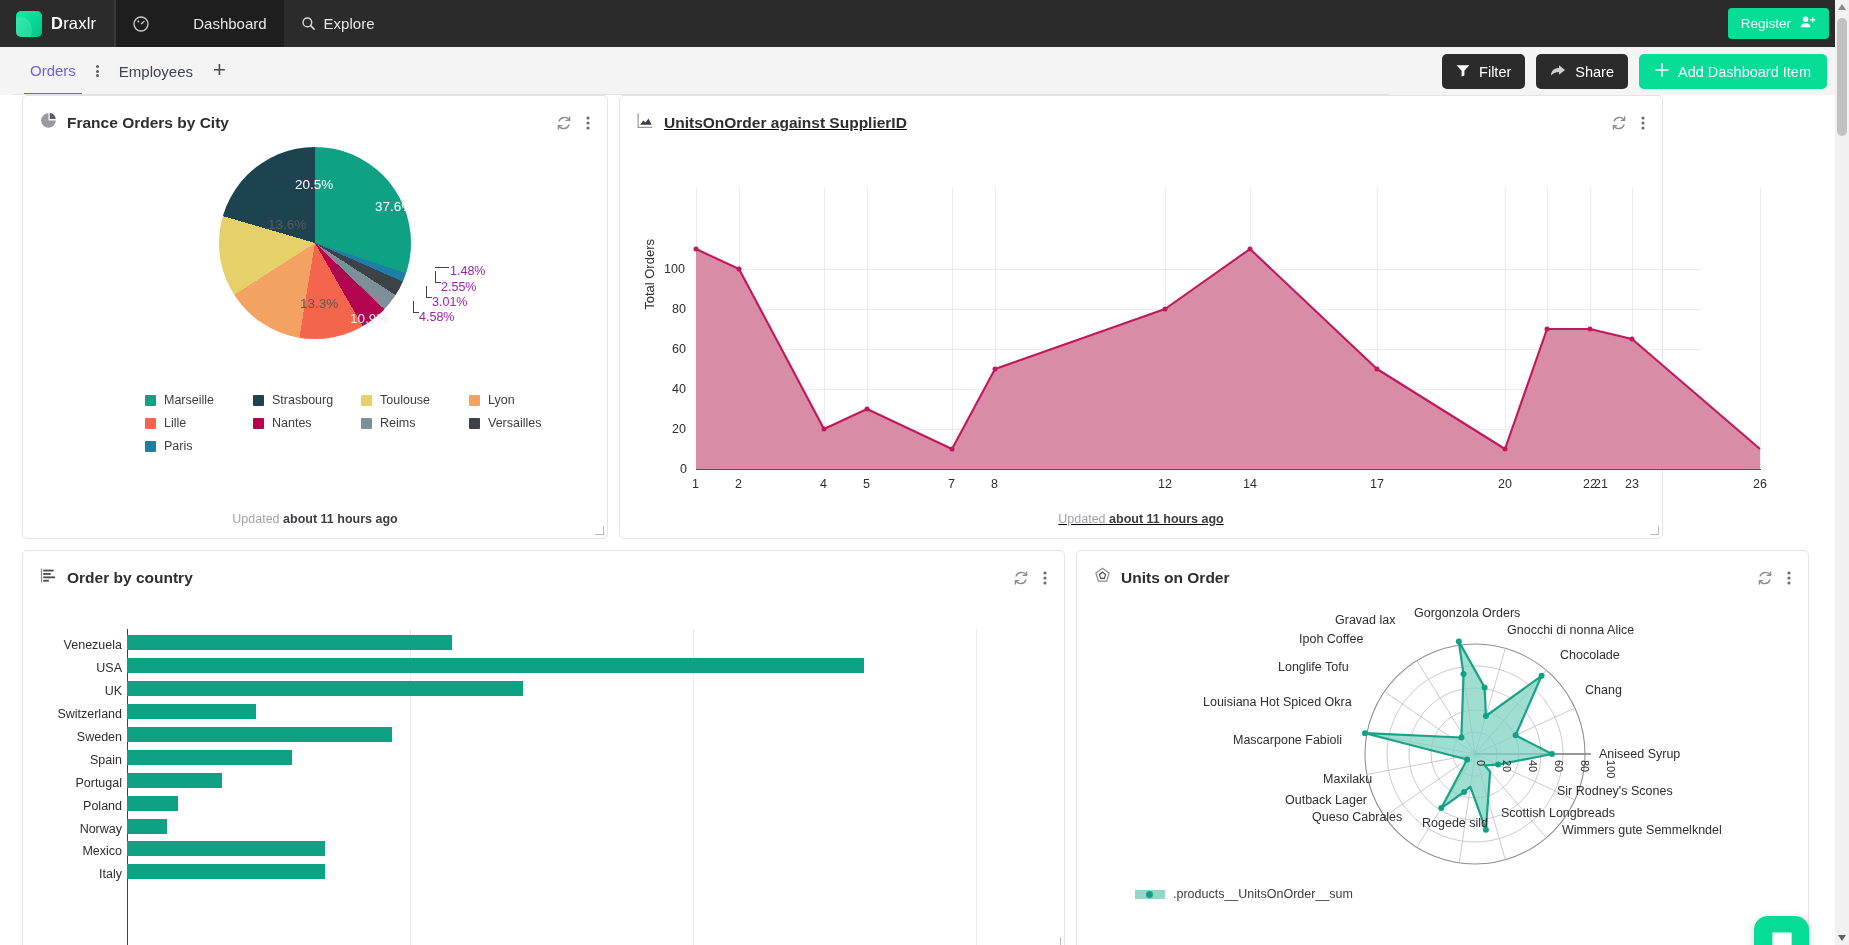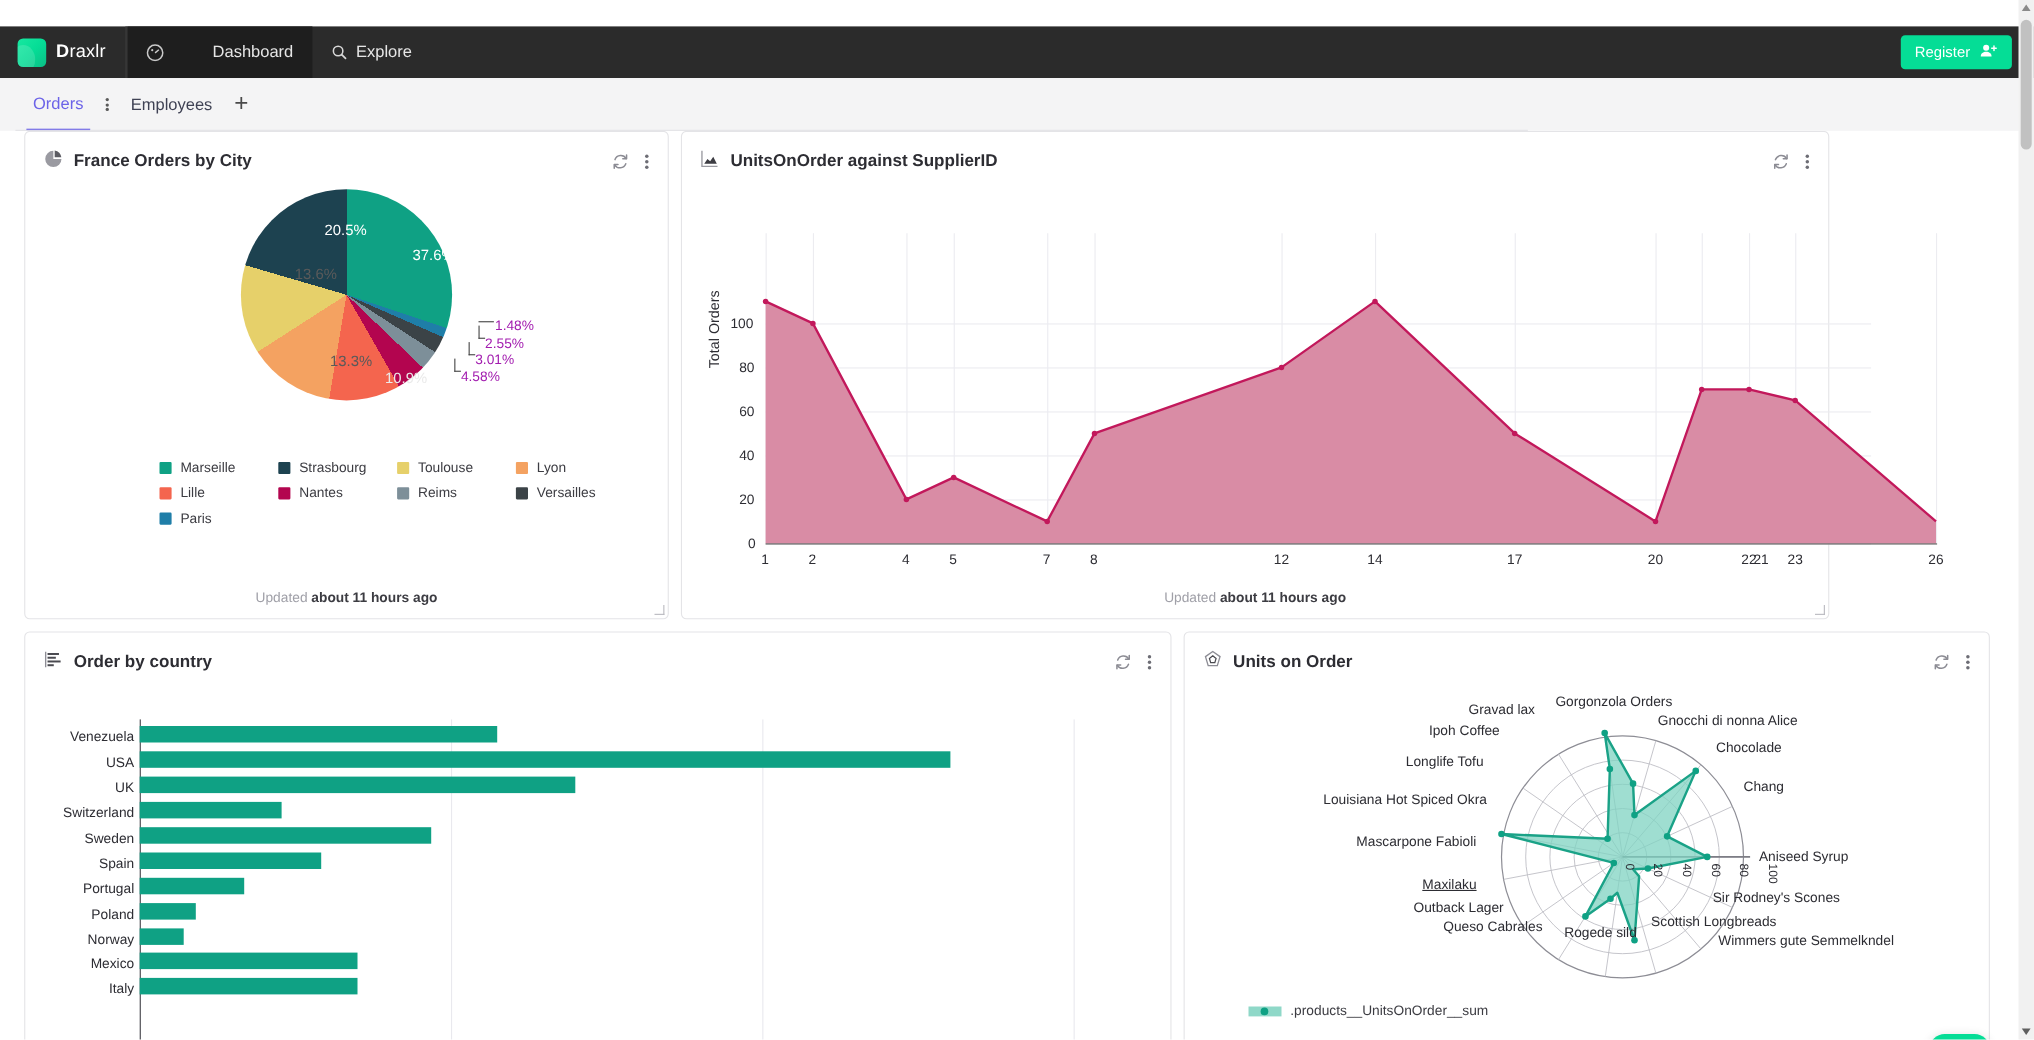--- a/index.html
+++ b/index.html
@@ -8,21 +8,20 @@
     overflow: hidden;
     font-family: "Liberation Sans", sans-serif;
     background: #ffffff;
   }
 
   
   .topnav {
     height: 47px; background: #2b2b2b;
     display: flex; align-items: center;
     position: relative;
-    margin-top: 24px;
   }
   .brand { display: flex; align-items: center; gap: 9px; padding: 0 18px 0 16px; }
   .brand-logo {
     width: 26px; height: 26px; border-radius: 5px;
     background: linear-gradient(135deg,#17e8a0 0%,#05dd96 50%,#0bbf86 100%);
     position: relative; overflow: hidden;
   }
   .brand-logo::after{
     content:""; position:absolute; left:-6px; top:6px;
     width:22px; height:26px; border-radius:50%;
@@ -240,20 +239,46 @@
       <span class="kebab-dot"></span>
       <span class="kebab-dot"></span>
       <span class="kebab-dot"></span>
     </div>
   </div>
   <div class="tab">
     <span>Employees</span>
   </div>
   <div class="tab-add">+</div>
 
+  <div class="toolbar">
+    <div class="tb-btn">
+      <span>
+        <svg width="14" height="13" viewBox="0 0 14 13">
+            <path d="M0.6 1.2h12.8L8.4 6.8v4.6L5.6 12.4V6.8z" fill="#fff"></path>
+          </svg>
+      </span>
+      <span>Filter</span>
+    </div>
+    <div class="tb-btn">
+      <span>
+        <svg width="16" height="13" viewBox="0 0 16 13">
+            <path d="M1 11.5c0-5 4-7.4 8-7.4V1.2L15 6l-6 4.8V7.9c-3.2 0-6 1.3-8 3.6z" fill="#d0d0d0"></path>
+          </svg>
+      </span>
+      <span>Share</span>
+    </div>
+    <div class="tb-btn primary">
+      <span>
+        <svg width="14" height="14" viewBox="0 0 14 14">
+            <path d="M7 1.2v11.6M1.2 7h11.6" stroke="#fff" stroke-width="1.7" stroke-linecap="round"></path>
+          </svg>
+      </span>
+      <span>Add Dashboard Item</span>
+    </div>
+  </div>
 </div>
 
 <div class="board">
 
   <div class="row">
 
     <div class="card" style="width:586px;height:444px;">
       <div class="card-hd">
         <span>
           <svg width="17" height="17" viewBox="0 0 18 18">
@@ -349,21 +374,21 @@
         </div>
       </div>
 
       <div class="card-foot">
         <span>Updated</span>
         <b>about 11 hours ago</b>
       </div>
       <div class="resize-grip"></div>
     </div>
 
-    <div class="card" style="width:1044px;height:444px;">
+    <div class="card" style="width:1044px;height:444px;text-decoration:underline;">
       <div class="card-hd">
         <span>
           <svg width="17" height="17" viewBox="0 0 18 18">
               <path d="M1.2 1.2v15h15" stroke="#9a9aa1" stroke-width="1.3" fill="none"></path>
               <path d="M3.4 13.6l3.1-4.6 2.6 2.2 3-4.2 3.4 6.6z" fill="#3d3d43"></path>
             </svg>
         </span>
         <span class="card-title">UnitsOnOrder against SupplierID</span>
         <span class="card-tools">
           <span class="ic-btn">
@@ -617,21 +642,21 @@
         <span class="rlabel" style="left:522px;top:153px;">Aniseed Syrup</span>
         <span class="rlabel" style="left:508px;top:89px;">Chang</span>
         <span class="rlabel" style="left:483px;top:54px;">Chocolade</span>
         <span class="rlabel" style="left:430px;top:29px;">Gnocchi di nonna Alice</span>
         <span class="rlabel" style="left:337px;top:12px;">Gorgonzola Orders</span>
         <span class="rlabel" style="left:258px;top:19px;">Gravad lax</span>
         <span class="rlabel" style="left:222px;top:38px;">Ipoh Coffee</span>
         <span class="rlabel" style="left:201px;top:66px;">Longlife Tofu</span>
         <span class="rlabel" style="left:126px;top:101px;">Louisiana Hot Spiced Okra</span>
         <span class="rlabel" style="left:156px;top:139px;">Mascarpone Fabioli</span>
-        <span class="rlabel" style="left:216px;top:178px;text-decoration:underline;">Maxilaku</span>
+        <span class="rlabel" style="left:246px;top:178px;">Maxilaku</span>
         <span class="rlabel" style="left:208px;top:199px;">Outback Lager</span>
         <span class="rlabel" style="left:235px;top:216px;">Queso Cabrales</span>
         <span class="rlabel" style="left:345px;top:222px;">Rogede sild</span>
         <span class="rlabel" style="left:424px;top:212px;">Scottish Longbreads</span>
         <span class="rlabel" style="left:480px;top:190px;">Sir Rodney's Scones</span>
         <span class="rlabel" style="left:485px;top:229px;">Wimmers gute Semmelkndel</span>
 
         <div class="radar-legend" style="left:58px;top:293px;">
           <span class="rl-swatch"></span>
           <span>.products__UnitsOnOrder__sum</span>

